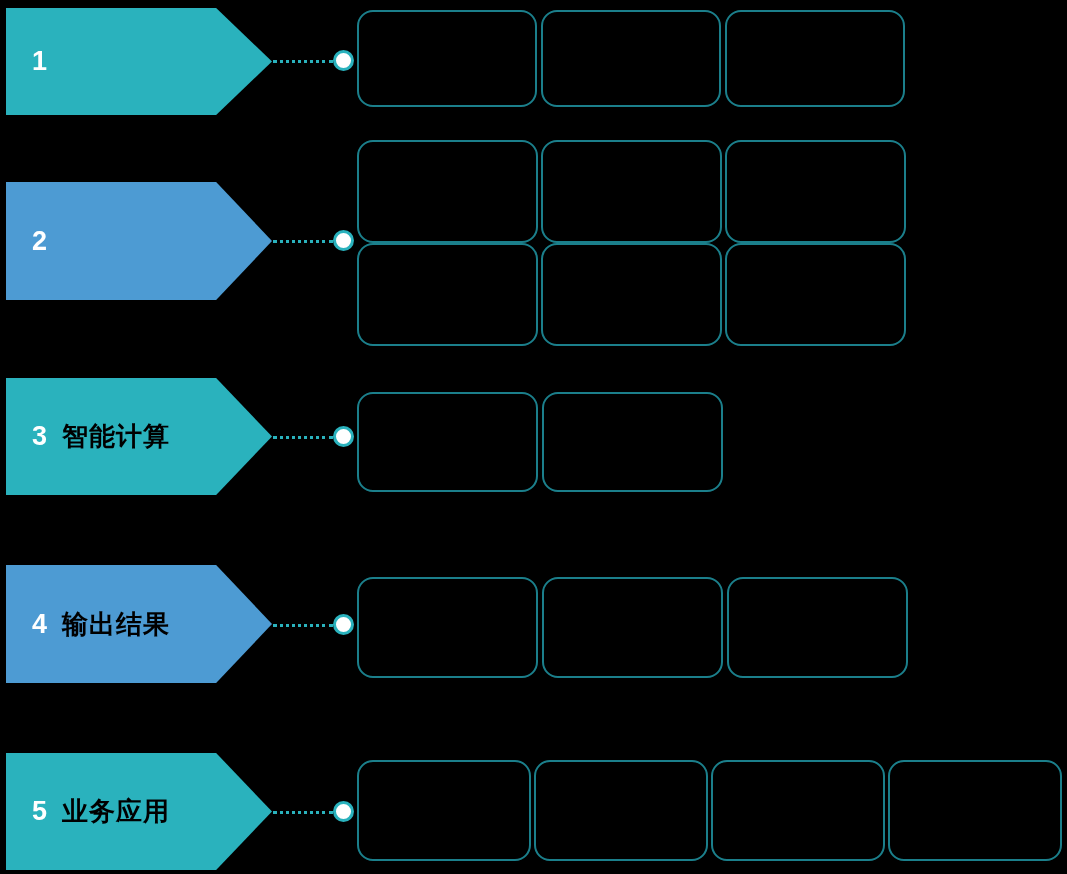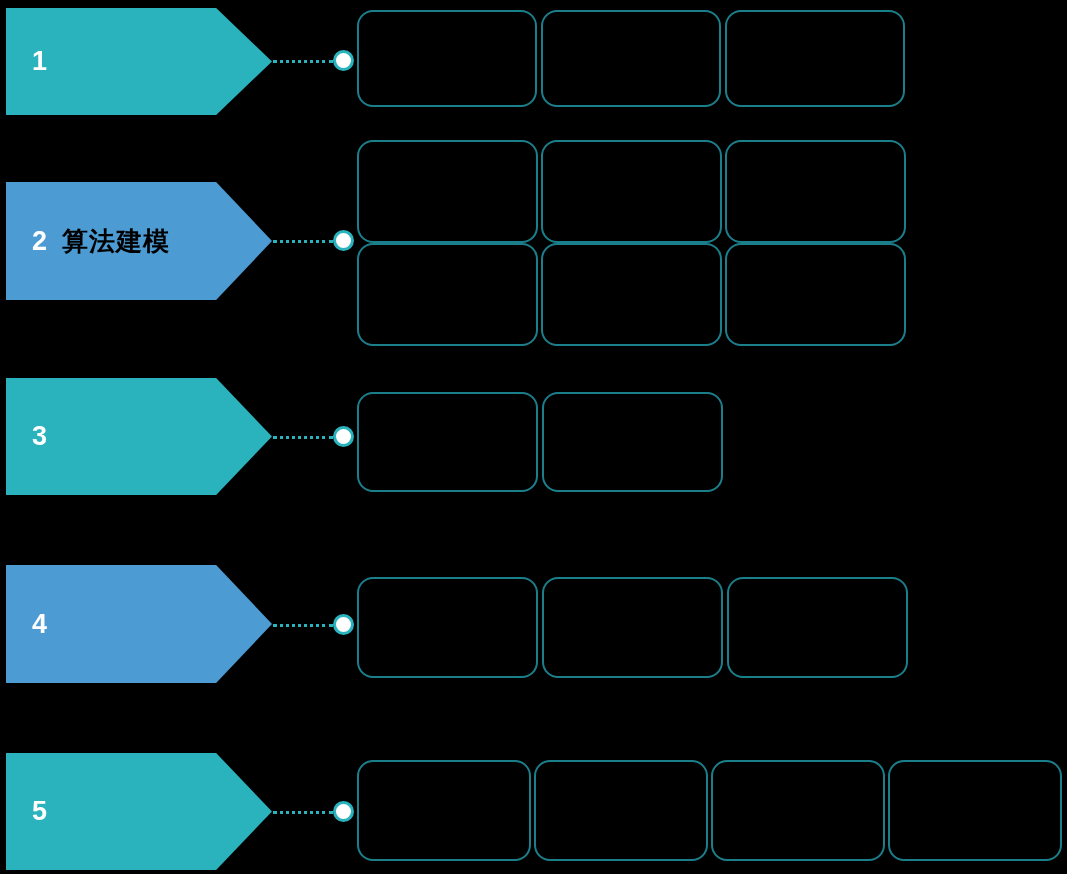--- a/index.html
+++ b/index.html
@@ -90,70 +90,72 @@
           <div class="box"></div>
           <div class="box"></div>
           <div class="box"></div>
         </div>
       </div>
   </section>
 
   <section class="step step2">
     <div class="pentagon" style="background: rgb(77, 155, 211);">
       <span class="num">2</span>
-      <span class="lbl">算法建模</span>
     </div>
     <div class="connector"></div>
     <div class="node"></div>
     <div class="boxes">
         <div class="box-row">
           <div class="box"></div>
           <div class="box"></div>
           <div class="box"></div>
         </div>
         <div class="box-row">
           <div class="box"></div>
           <div class="box"></div>
           <div class="box"></div>
         </div>
       </div>
   </section>
 
   <section class="step step3">
     <div class="pentagon" style="background: rgb(42, 178, 189);">
       <span class="num">3</span>
+      <span class="lbl">智能计算</span>
     </div>
     <div class="connector"></div>
     <div class="node"></div>
     <div class="boxes">
         <div class="box-row">
           <div class="box"></div>
           <div class="box"></div>
         </div>
       </div>
   </section>
 
   <section class="step step4">
     <div class="pentagon" style="background: rgb(77, 155, 211);">
       <span class="num">4</span>
+      <span class="lbl">输出结果</span>
     </div>
     <div class="connector"></div>
     <div class="node"></div>
     <div class="boxes">
         <div class="box-row">
           <div class="box"></div>
           <div class="box"></div>
           <div class="box"></div>
         </div>
       </div>
   </section>
 
   <section class="step step5">
     <div class="pentagon" style="background: rgb(42, 178, 189);">
       <span class="num">5</span>
+      <span class="lbl">业务应用</span>
     </div>
     <div class="connector"></div>
     <div class="node"></div>
     <div class="boxes">
         <div class="box-row">
           <div class="box"></div>
           <div class="box"></div>
           <div class="box"></div>
           <div class="box"></div>
         </div>

